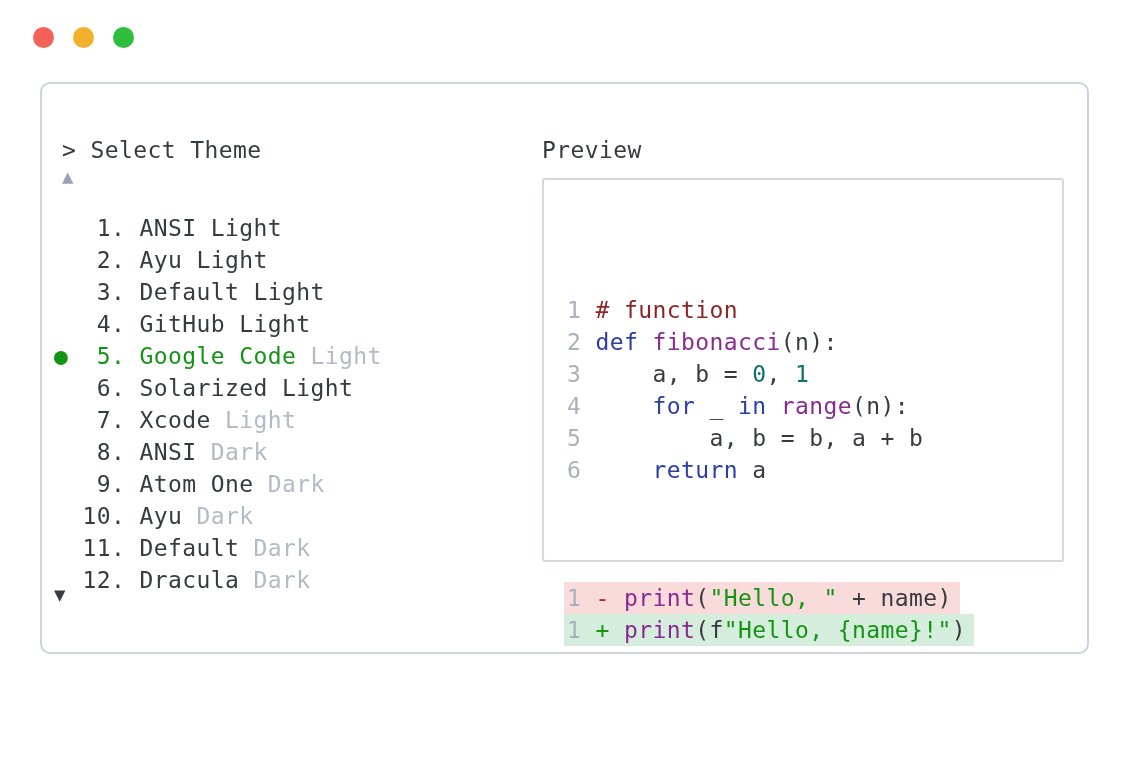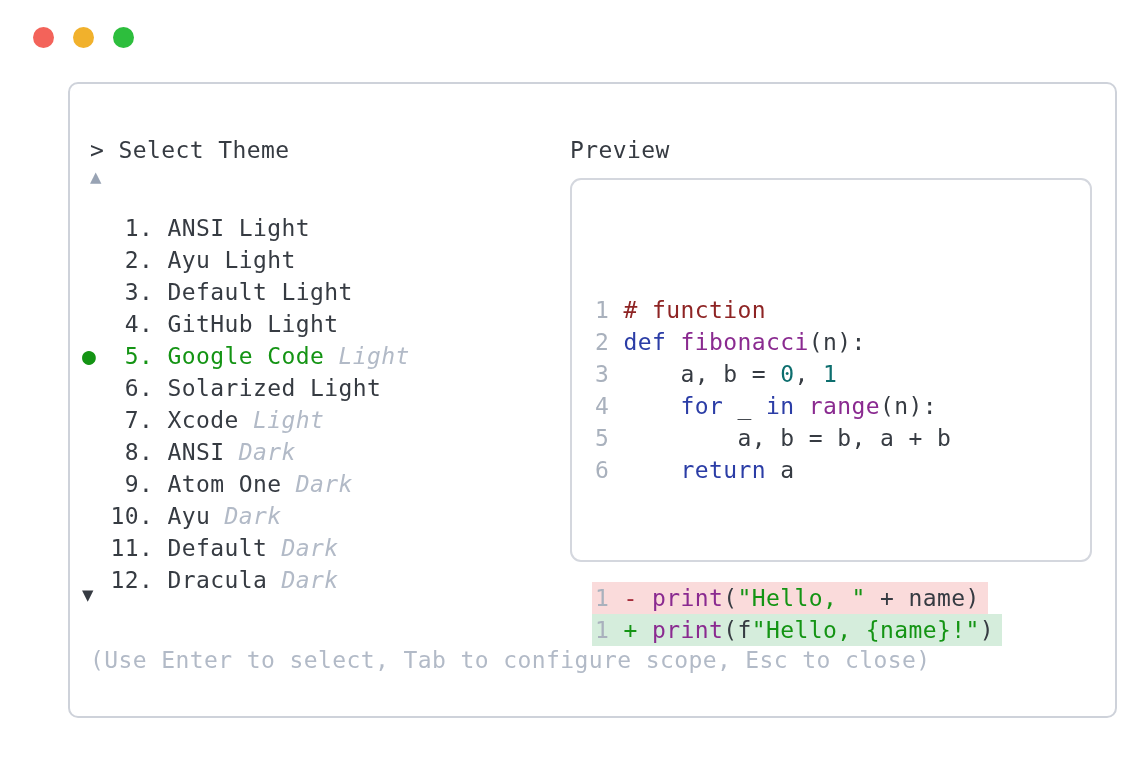--- a/index.html
+++ b/index.html
@@ -5,37 +5,37 @@
   * { margin:0; padding:0; box-sizing:border-box; }
   html,body { width:1129px; height:757px; background:#ffffff; overflow:hidden; }
   body {
     font-family:"DejaVu Sans Mono","Liberation Mono",monospace;
     font-size:23px; line-height:32px; letter-spacing:0.4px;
     color:var(--text,#363b42); white-space:pre; position:relative;
   }
   .lights { position:absolute; left:33px; top:27px; display:flex; gap:19px; }
   .light { width:21px; height:21px; border-radius:50%; }
   .panel {
-    position:absolute; left:40px; top:82px; width:1049px; height:636px;
-    border:2px solid var(--border,#ced2da); border-radius:10px; background:#fff;margin-left:28px;
+    position:absolute; left:40px; top:82px; width:1049px; height:572px;
+    border:2px solid var(--border,#ced2da); border-radius:10px; background:#fff;
   }
   .prompt { position:absolute; left:20px; top:50px; }
   .arrow { font-size:19px; line-height:28px; }
   .up-arrow { position:absolute; left:20px; top:78px; color:var(--upArrow,#98a3b4); }
   .down-arrow { position:absolute; left:12px; top:496px; color:var(--text,#363b42); }
   #theme-list { position:absolute; left:12px; top:128px; }
   .trow { height:32px; }
   .bullet { color:var(--green,#149414); }
   .sel { color:var(--green,#149414); }
-  .sfx { color:var(--muted,#b2bac7);font-style:italic; }
+  .sfx { color:var(--muted,#b2bac7); }
   .hint { position:absolute; left:20px; top:560px; color:var(--muted,#b2bac7); }
   .preview-label { position:absolute; left:500px; top:50px;text-align:center; }
   .preview-box {
     position:absolute; left:500px; top:94px; width:522px; height:384px;
-    border:2px solid var(--previewBorder,#d4d7de); border-radius:11px;
+    border:2px solid var(--previewBorder,#d4d7de); border-radius:3px;
     padding:50px 0 0 23px; background:#fff;
   }
   .cline { height:32px; }
   .lno { color:var(--lineNo,#a9b1bd); }
   #diff-lines { margin-top:32px; }
   .dline { width:fit-content; height:32px; padding:0 8px 0 3px; margin-left:-3px; }
   .dline.removed { background:var(--removedBg,#fadbdb); }
   .dline.added { background:var(--addedBg,#d5eddc); }
   .removed .sign { color:var(--minus,#a52c3a); }
   .added .sign { color:var(--plus,#149414); }
@@ -49,21 +49,20 @@
   <span class="light" id="light-0" style="background: rgb(243, 99, 90);"></span>
   <span class="light" id="light-1" style="background: rgb(241, 177, 44);"></span>
   <span class="light" id="light-2" style="background: rgb(45, 190, 61);"></span>
 </div>
 
 <div class="panel">
   <div class="prompt">&gt; Select Theme</div>
   <div class="up-arrow arrow">▲</div>
   <div id="theme-list"><div class="trow"><span class="bullet">  </span><span class="num"> 1. </span><span class="nm">ANSI Light</span></div><div class="trow"><span class="bullet">  </span><span class="num"> 2. </span><span class="nm">Ayu Light</span></div><div class="trow"><span class="bullet">  </span><span class="num"> 3. </span><span class="nm">Default Light</span></div><div class="trow"><span class="bullet">  </span><span class="num"> 4. </span><span class="nm">GitHub Light</span></div><div class="trow"><span class="bullet">● </span><span class="num sel"> 5. </span><span class="nm sel">Google Code</span><span class="sfx"> Light</span></div><div class="trow"><span class="bullet">  </span><span class="num"> 6. </span><span class="nm">Solarized Light</span></div><div class="trow"><span class="bullet">  </span><span class="num"> 7. </span><span class="nm">Xcode</span><span class="sfx"> Light</span></div><div class="trow"><span class="bullet">  </span><span class="num"> 8. </span><span class="nm">ANSI</span><span class="sfx"> Dark</span></div><div class="trow"><span class="bullet">  </span><span class="num"> 9. </span><span class="nm">Atom One</span><span class="sfx"> Dark</span></div><div class="trow"><span class="bullet">  </span><span class="num">10. </span><span class="nm">Ayu</span><span class="sfx"> Dark</span></div><div class="trow"><span class="bullet">  </span><span class="num">11. </span><span class="nm">Default</span><span class="sfx"> Dark</span></div><div class="trow"><span class="bullet">  </span><span class="num">12. </span><span class="nm">Dracula</span><span class="sfx"> Dark</span></div></div>
   <div class="down-arrow arrow">▼</div>
-  <div class="hint">(Use Enter to select, Tab to configure scope, Esc to close)</div>
 
   <div class="preview-label">Preview</div>
   <div class="preview-box">
     <div id="code-lines"><div class="cline"><span class="lno">1 </span><span class="tok" style="color: rgb(142, 36, 36);"># function</span></div><div class="cline"><span class="lno">2 </span><span class="tok" style="color: rgb(43, 61, 166);">def</span><span class="tok"> </span><span class="tok" style="color: rgb(138, 42, 144);">fibonacci</span><span class="tok">(n):</span></div><div class="cline"><span class="lno">3 </span><span class="tok">    a, b = </span><span class="tok" style="color: rgb(13, 110, 110);">0</span><span class="tok">, </span><span class="tok" style="color: rgb(13, 110, 110);">1</span></div><div class="cline"><span class="lno">4 </span><span class="tok">    </span><span class="tok" style="color: rgb(43, 61, 166);">for</span><span class="tok"> _ </span><span class="tok" style="color: rgb(43, 61, 166);">in</span><span class="tok"> </span><span class="tok" style="color: rgb(138, 42, 144);">range</span><span class="tok">(n):</span></div><div class="cline"><span class="lno">5 </span><span class="tok">        a, b = b, a + b</span></div><div class="cline"><span class="lno">6 </span><span class="tok">    </span><span class="tok" style="color: rgb(43, 61, 166);">return</span><span class="tok"> a</span></div></div>
     <div id="diff-lines"><div class="dline removed"><span class="lno">1 </span><span class="sign">- </span><span class="tok" style="color: rgb(138, 42, 144);">print</span><span class="tok">(</span><span class="tok" style="color: rgb(20, 148, 20);">"Hello, "</span><span class="tok"> + name)</span></div><div class="dline added"><span class="lno">1 </span><span class="sign">+ </span><span class="tok" style="color: rgb(138, 42, 144);">print</span><span class="tok">(f</span><span class="tok" style="color: rgb(20, 148, 20);">"Hello, {name}!"</span><span class="tok">)</span></div></div>
   </div>
 </div>
 
 
 

